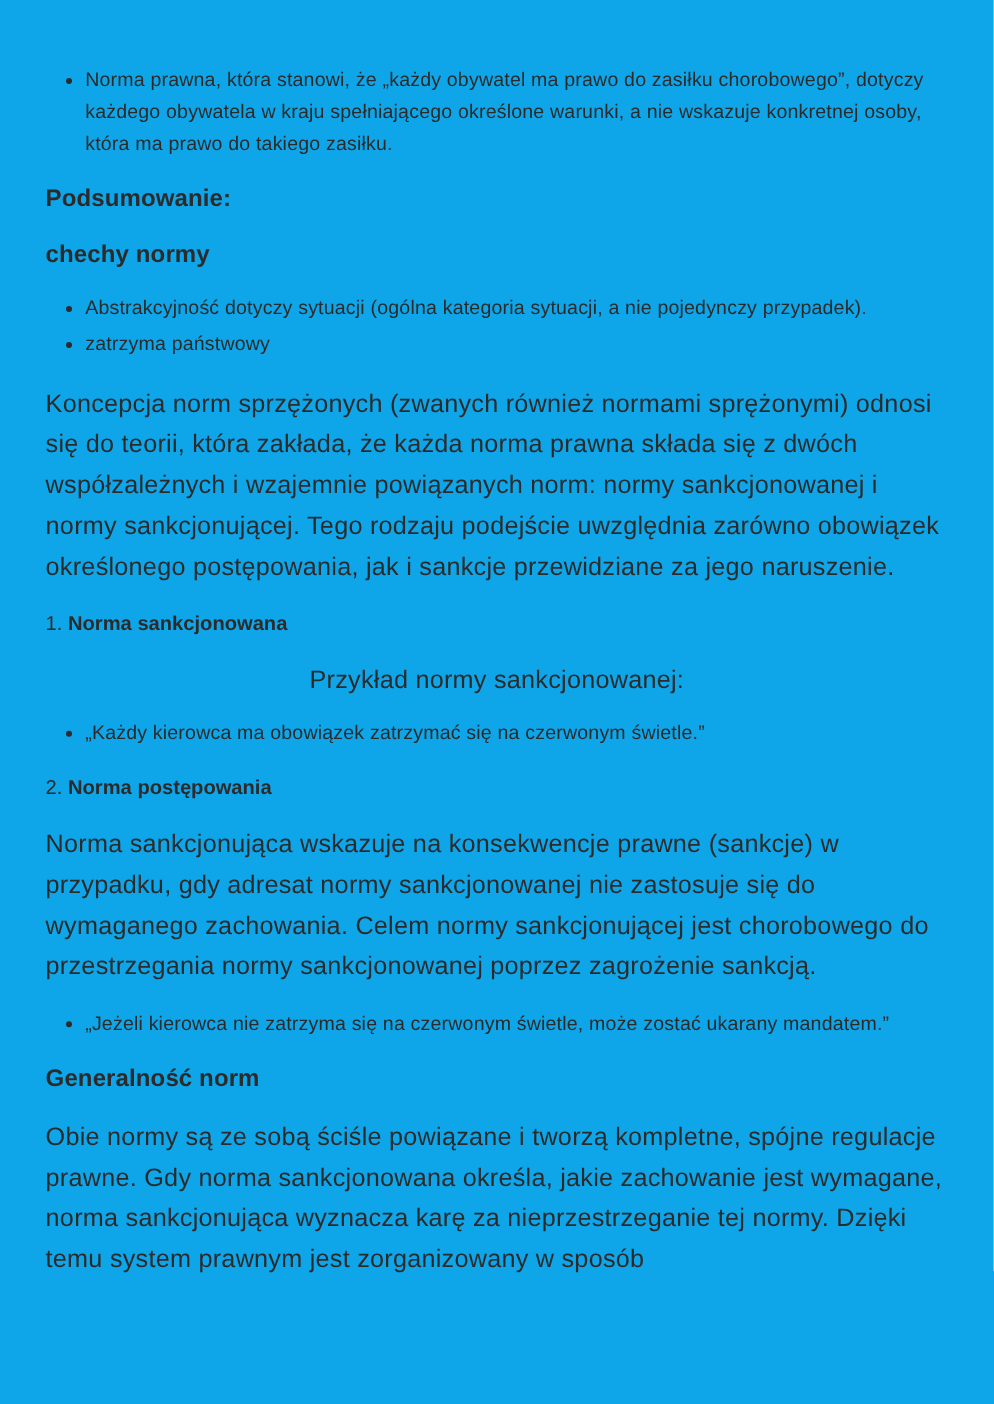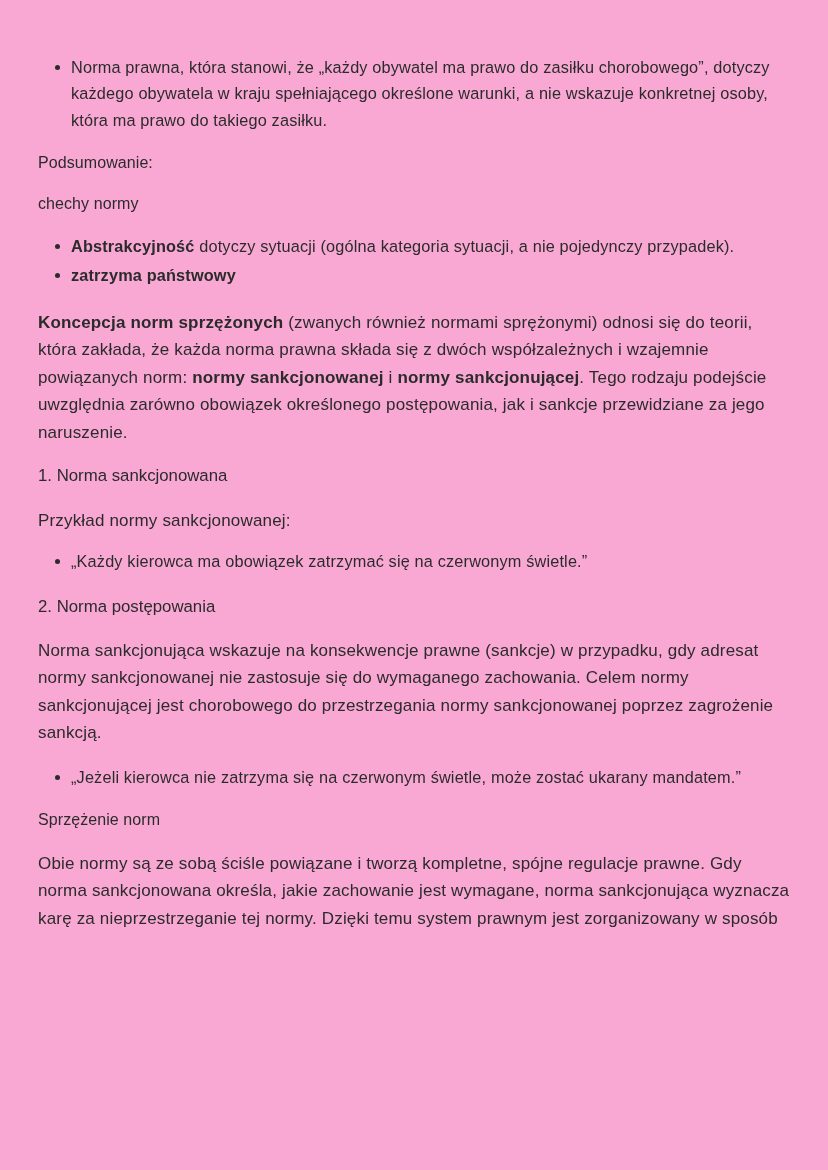--- a/index.html
+++ b/index.html
@@ -14,51 +14,51 @@
     overflow: hidden;
     font-family: "Liberation Sans", "DejaVu Sans", sans-serif;
     color: #2b2b2b;
     -webkit-font-smoothing: antialiased;
   }
   .page {
     box-sizing: border-box;
     width: 828px;
     height: 1170px;
     padding: 40px 38px 0 38px;
-    background: #f9a8d4;
+    background: #0ea5e9;
   }
 
   
   .para {
-    font-size: 17px;
+    font-size: 21px;
     line-height: 1.62;
     margin: 0 0 17px 0;
     max-width: 752px;
     color: #2b2b2b;
     letter-spacing: 0.01em;
   }
-  .para.tight { margin-bottom: 14px; }
+  .para.tight { margin-bottom: 14px; text-align: center; }
 
   .heading {
-    font-size: 16px;
-    font-weight: 400;
+    font-size: 20px;
+    font-weight: 700;
     line-height: 1.4;
     margin: 0 0 18px 0;
     color: #2b2b2b;
     letter-spacing: 0.005em;
   }
 
   .numbered-heading {
     font-size: 16.8px;
     line-height: 1.5;
     margin: 0 0 18px 0;
     color: #2b2b2b;
     font-weight: 400;
   }
-  .numbered-heading .hl-text { font-weight: 400; }
+  .numbered-heading .hl-text { font-weight: 700; }
 
   
   ul.bullets {
     list-style: none;
     margin: 0 0 18px 0;
     padding: 0;
   }
   ul.bullets li {
     position: relative;
     padding-left: 33px;
@@ -76,21 +76,21 @@
     left: 17px;
     top: 11px;
     width: 5px;
     height: 5px;
     border-radius: 50%;
     background: #2b2b2b;
   }
   ul.bullets.spaced { margin-bottom: 20px; }
   ul.bullets.single { margin: 0 0 19px 0; }
 
-  b, strong, .bold { font-weight: 700; }
+  b, strong, .bold { font-weight: 400; }
 
   .lead-gap { height: 14px; }
 </style>
 </head>
 <body>
 
 <div class="page">
 
   <div class="lead-gap"></div>
 
@@ -130,17 +130,17 @@
 
   <p class="para">Norma sankcjonująca wskazuje na konsekwencje prawne (sankcje) w przypadku, gdy adresat normy sankcjonowanej nie zastosuje się do wymaganego zachowania. Celem normy sankcjonującej jest chorobowego do przestrzegania normy sankcjonowanej poprzez zagrożenie sankcją.</p>
 
 
   <ul class="bullets single">
     <li>
       <span>„Jeżeli kierowca nie zatrzyma się na czerwonym świetle, może zostać ukarany mandatem.”</span>
     </li>
   </ul>
 
-  <div class="heading">Sprzężenie norm</div>
+  <div class="heading">Generalność norm</div>
 
   <p class="para">Obie normy są ze sobą ściśle powiązane i tworzą kompletne, spójne regulacje prawne. Gdy norma sankcjonowana określa, jakie zachowanie jest wymagane, norma sankcjonująca wyznacza karę za nieprzestrzeganie tej normy. Dzięki temu system prawnym jest zorganizowany w sposób</p>
 
 </div>
 
 </body></html>

